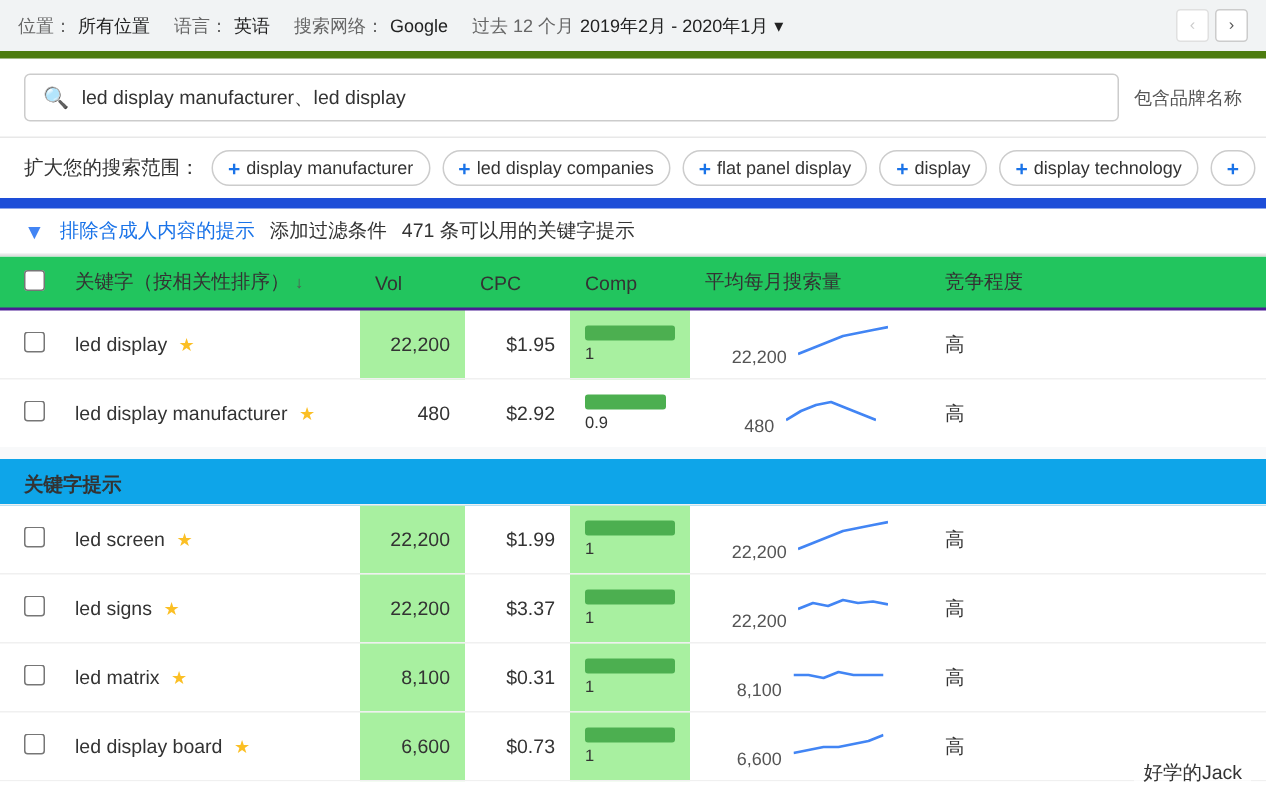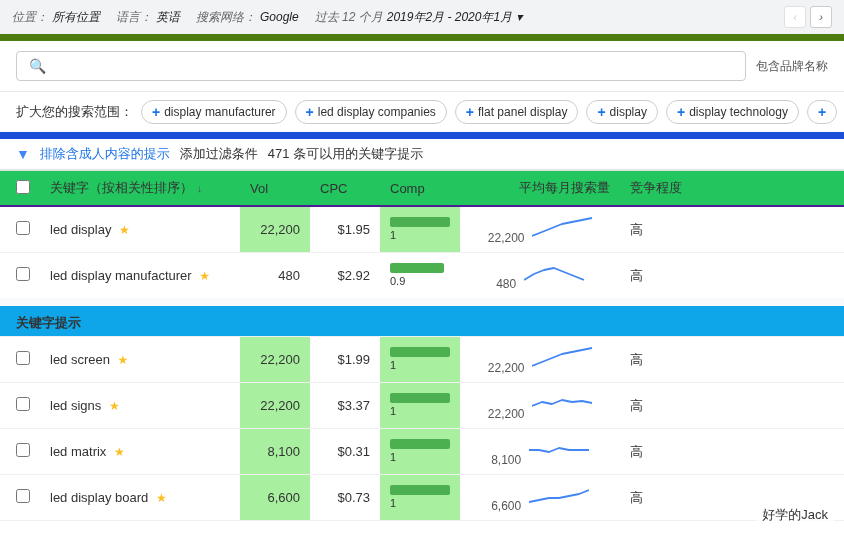--- a/index.html
+++ b/index.html
@@ -1,28 +1,27 @@
 <!DOCTYPE html>
 <html><head>
   <meta charset="utf-8">
   <style>
     * { box-sizing: border-box; margin: 0; padding: 0; }
     body { font-family: Arial, sans-serif; font-size: 13px; background: #fff; width: 844px; overflow-x: hidden; }
 
     
     .top-bar {
       background: #f1f3f4;
-      border-bottom: 7px solid #4d7c0f;
+      border-bottom: 5px solid #4d7c0f;
       padding: 6px 12px;
       display: flex;
       align-items: center;
       gap: 16px;
       font-size: 12px;
       color: #444;
-      font-style: italic;
     }
     .top-bar-item { display: flex; align-items: center; gap: 4px; }
     .top-bar-item label { color: #666; }
     .top-bar-item span { color: #222; font-weight: 500; }
     .nav-arrows { display: flex; gap: 4px; margin-left: auto; }
     .nav-arrow { width: 22px; height: 22px; border: 1px solid #ccc; background: #fff; border-radius: 3px; display: flex; align-items: center; justify-content: center; cursor: pointer; font-size: 11px; color: #555; }
     .nav-arrow.disabled { color: #ccc; border-color: #e0e0e0; }
 
     
     .search-area {
@@ -99,21 +98,21 @@
       border-top: 1px solid #e0e0e0;
       padding: 8px 10px;
       text-align: left;
       color: #333;
       font-weight: 500;
       white-space: nowrap;
     }
     thead th.check-col { width: 30px; padding-left: 16px; }
     thead th.kw-col { width: 200px; }
     thead th.num-col { width: 70px; }
-    thead th.chart-col { width: 160px; text-align: right; margin-top: 36px; }
+    thead th.chart-col { width: 160px; text-align: left; margin-top: 36px; }
     thead th.comp-col { width: 70px; }
 
     tbody tr { border-bottom: 1px solid #f0f0f0; }
     tbody td { padding: 7px 10px; color: #333; vertical-align: middle; }
     tbody td.check-col { padding-left: 16px; }
     tbody td.num-col { text-align: right; font-size: 13px; }
     tbody td.chart-col { text-align: center; }
 
     .section-header td {
       background: #0ea5e9;
@@ -172,20 +171,21 @@
   </div>
   <div class="nav-arrows">
     <div class="nav-arrow disabled">‹</div>
     <div class="nav-arrow">›</div>
   </div>
 </div>
 
 <div class="search-area">
   <div class="search-box">
     <span class="search-icon">🔍</span>
+    <span>led display manufacturer、led display</span>
   </div>
   <span class="brand-label">包含品牌名称</span>
 </div>
 
 <div class="expand-area">
   <span class="expand-label">扩大您的搜索范围：</span>
   <div class="chip">
     <span class="chip-plus">+</span>
     <span>display manufacturer</span>
   </div>

